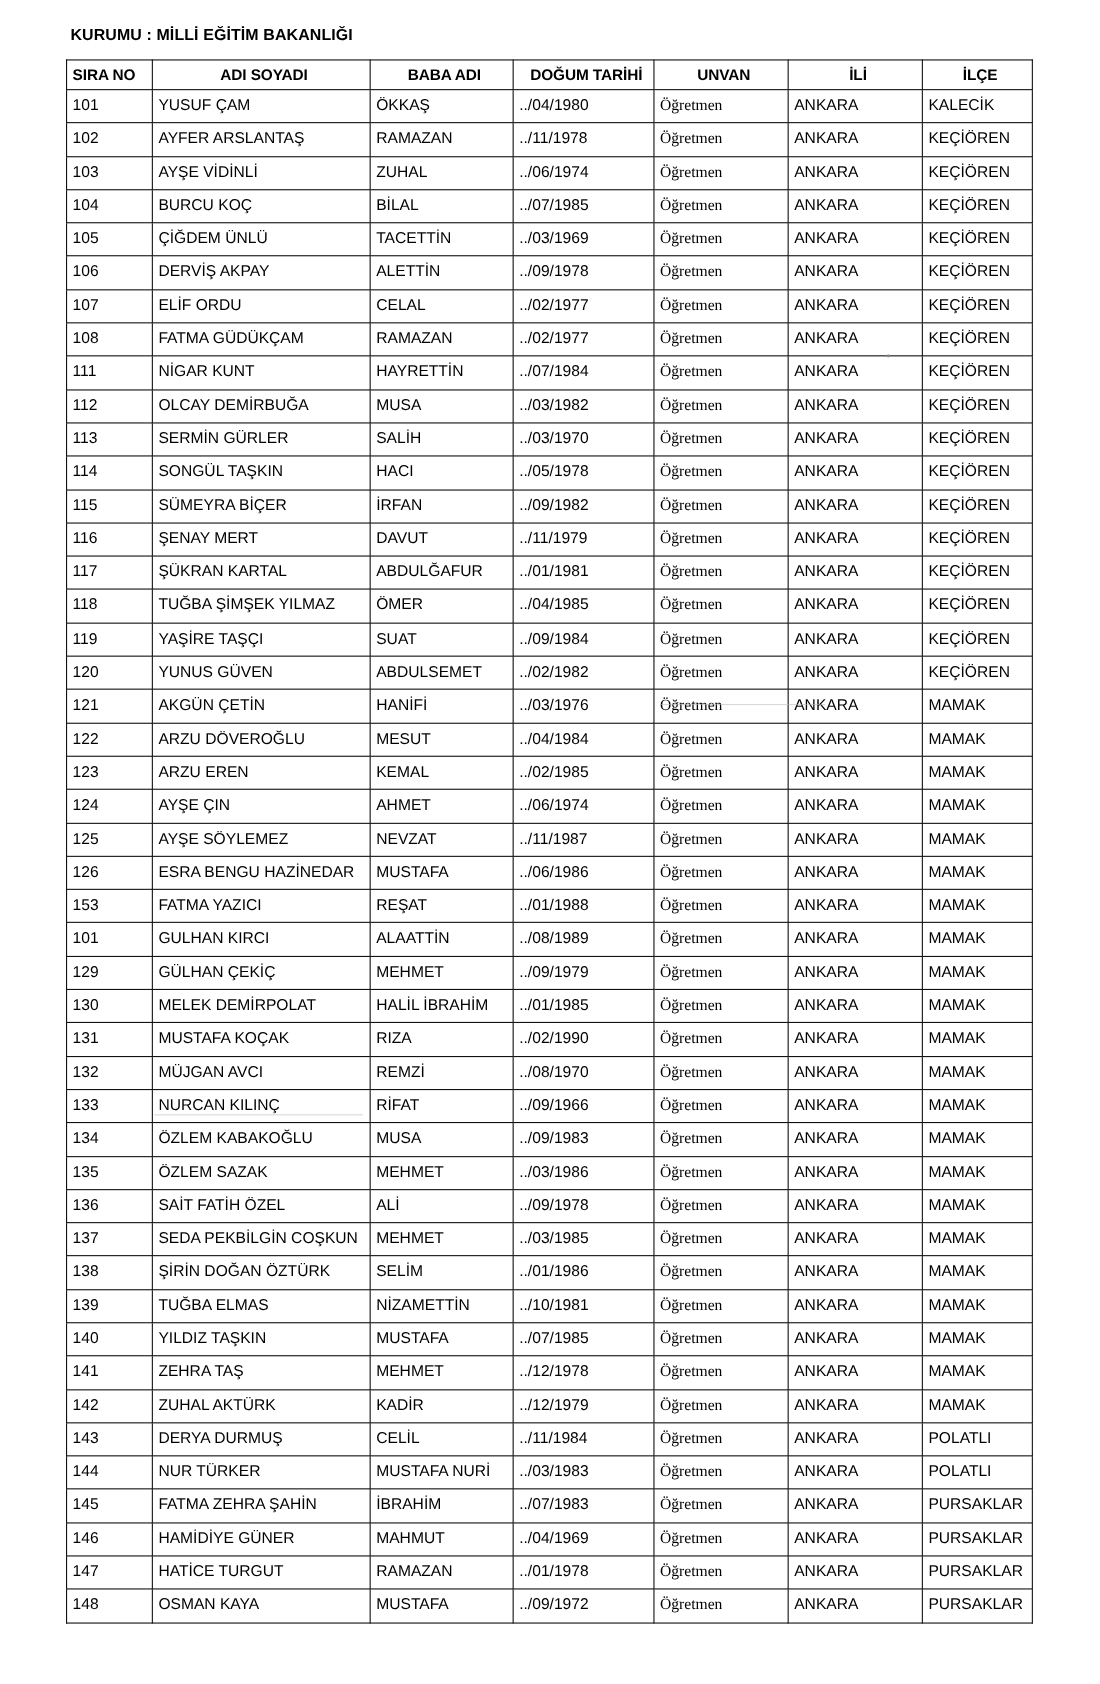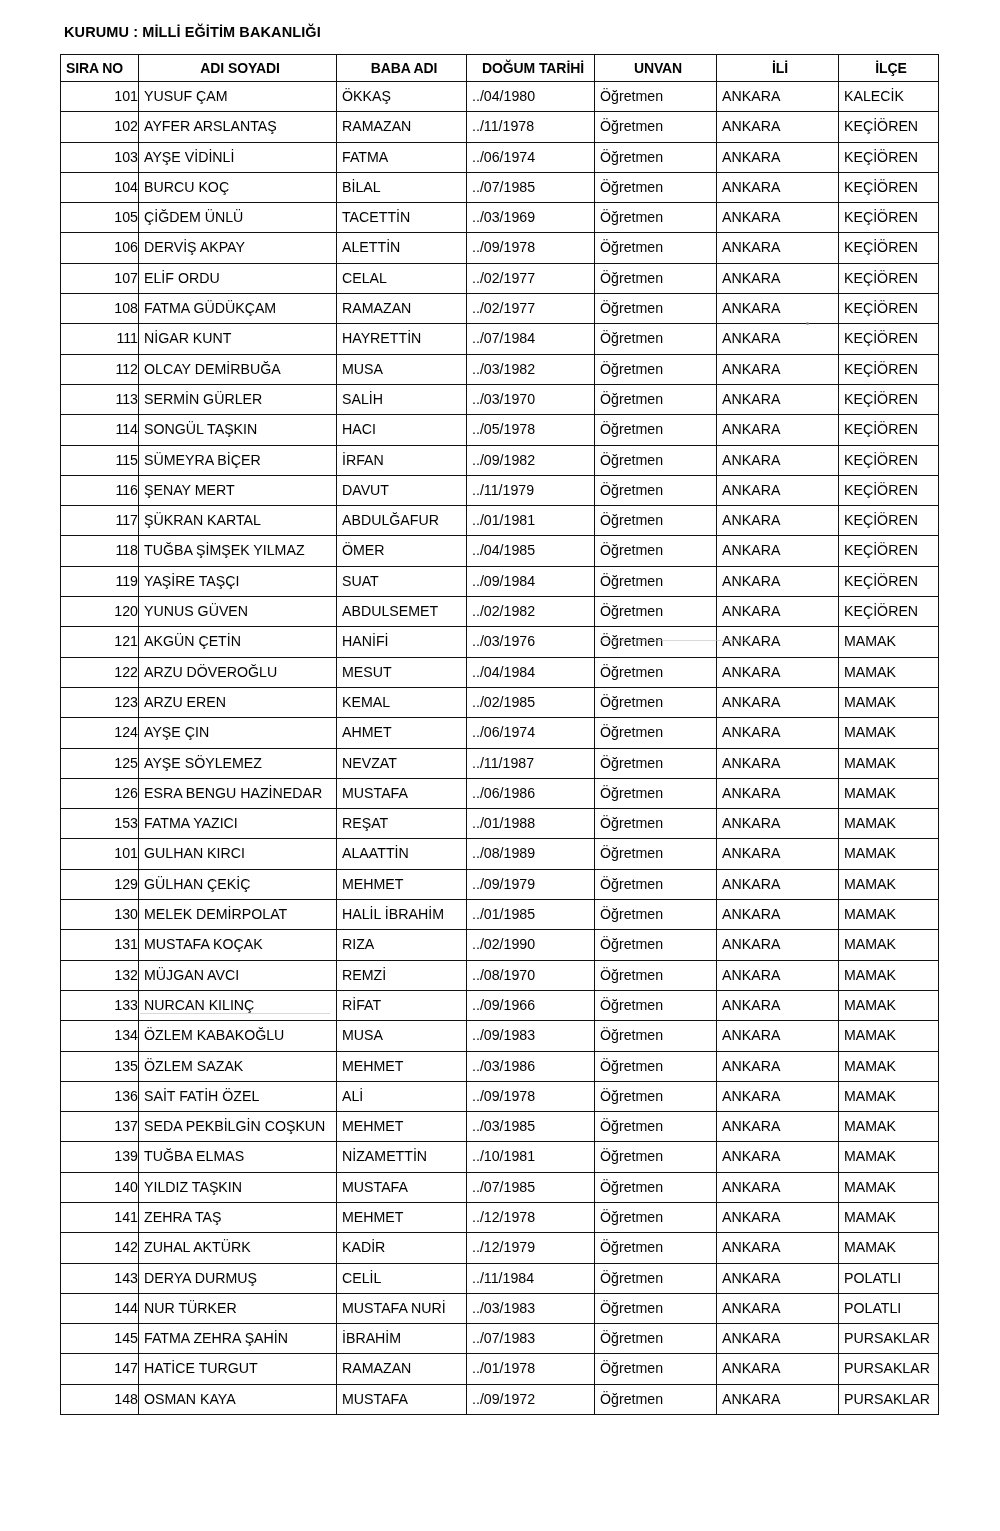--- a/index.html
+++ b/index.html
@@ -74,33 +74,34 @@
   
   col.c-sira   { width: 78px; }
   col.c-ad     { width: 198px; }
   col.c-baba   { width: 130px; }
   col.c-dogum  { width: 128px; }
   col.c-unvan  { width: 122px; }
   col.c-il     { width: 122px; }
   col.c-ilce   { width: 100px; }
 
   .cell-sira {
-    text-align: right;
+    text-align: left;
     padding-left: 0;
     padding-right: 10px;
     font-size: 14.5px;
   }
   thead .cell-sira {
     text-align: left;
     padding-left: 6px;
     padding-right: 0;
   }
 
   .cell-unvan {
     font-size: 14px;
+    font-family: Liberation Serif, serif;
   }
 
   
   .artifact {
     position: absolute;
     background: #b9b9b9;
     opacity: .55;
     pointer-events: none;
   }
   .artifact.dot {
@@ -153,21 +154,21 @@
             <td>AYFER ARSLANTAŞ</td>
             <td>RAMAZAN</td>
             <td>../11/1978</td>
             <td class="cell-unvan">Öğretmen</td>
             <td>ANKARA</td>
             <td>KEÇİÖREN</td>
           </tr>
           <tr>
             <td class="cell-sira">103</td>
             <td>AYŞE VİDİNLİ</td>
-            <td>FATMA</td>
+            <td>ZUHAL</td>
             <td>../06/1974</td>
             <td class="cell-unvan">Öğretmen</td>
             <td>ANKARA</td>
             <td>KEÇİÖREN</td>
           </tr>
           <tr>
             <td class="cell-sira">104</td>
             <td>BURCU KOÇ</td>
             <td>BİLAL</td>
             <td>../07/1985</td>
@@ -448,20 +449,29 @@
           <tr>
             <td class="cell-sira">137</td>
             <td>SEDA PEKBİLGİN COŞKUN</td>
             <td>MEHMET</td>
             <td>../03/1985</td>
             <td class="cell-unvan">Öğretmen</td>
             <td>ANKARA</td>
             <td>MAMAK</td>
           </tr>
           <tr>
+            <td class="cell-sira">138</td>
+            <td>ŞİRİN DOĞAN ÖZTÜRK</td>
+            <td>SELİM</td>
+            <td>../01/1986</td>
+            <td class="cell-unvan">Öğretmen</td>
+            <td>ANKARA</td>
+            <td>MAMAK</td>
+          </tr>
+          <tr>
             <td class="cell-sira">139</td>
             <td>TUĞBA ELMAS</td>
             <td>NİZAMETTİN</td>
             <td>../10/1981</td>
             <td class="cell-unvan">Öğretmen</td>
             <td>ANKARA</td>
             <td>MAMAK</td>
           </tr>
           <tr>
             <td class="cell-sira">140</td>
@@ -511,20 +521,29 @@
           <tr>
             <td class="cell-sira">145</td>
             <td>FATMA ZEHRA ŞAHİN</td>
             <td>İBRAHİM</td>
             <td>../07/1983</td>
             <td class="cell-unvan">Öğretmen</td>
             <td>ANKARA</td>
             <td>PURSAKLAR</td>
           </tr>
           <tr>
+            <td class="cell-sira">146</td>
+            <td>HAMİDİYE GÜNER</td>
+            <td>MAHMUT</td>
+            <td>../04/1969</td>
+            <td class="cell-unvan">Öğretmen</td>
+            <td>ANKARA</td>
+            <td>PURSAKLAR</td>
+          </tr>
+          <tr>
             <td class="cell-sira">147</td>
             <td>HATİCE TURGUT</td>
             <td>RAMAZAN</td>
             <td>../01/1978</td>
             <td class="cell-unvan">Öğretmen</td>
             <td>ANKARA</td>
             <td>PURSAKLAR</td>
           </tr>
           <tr>
             <td class="cell-sira">148</td>

